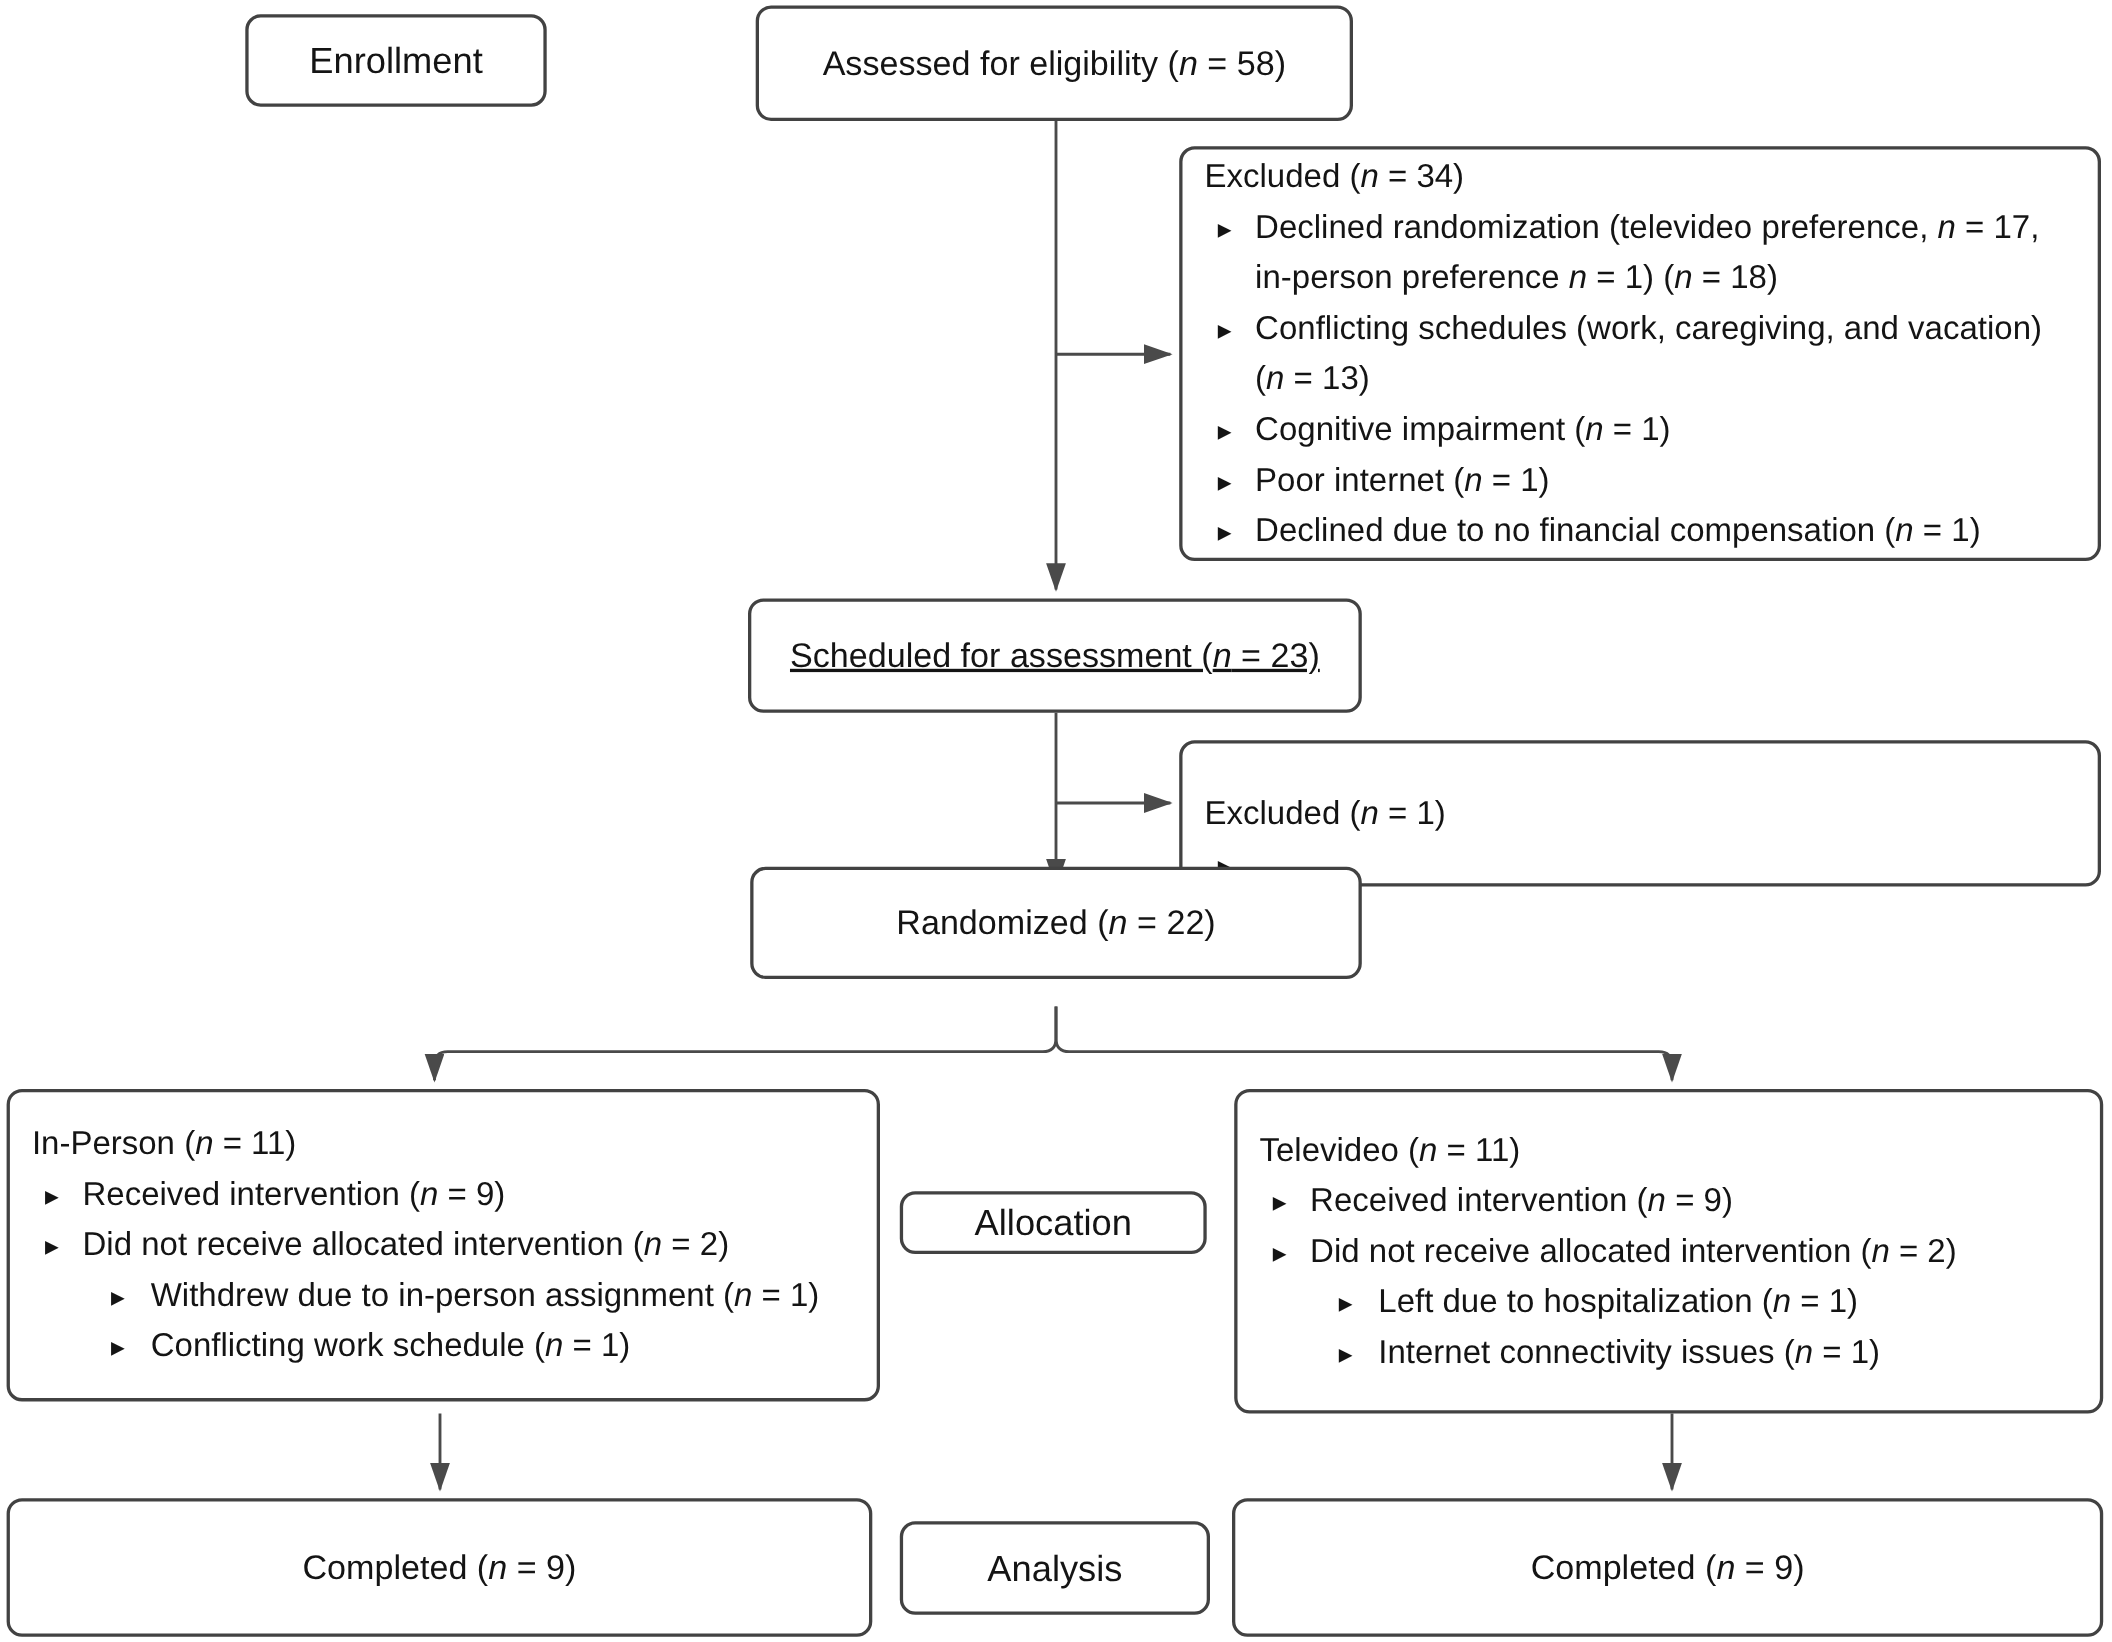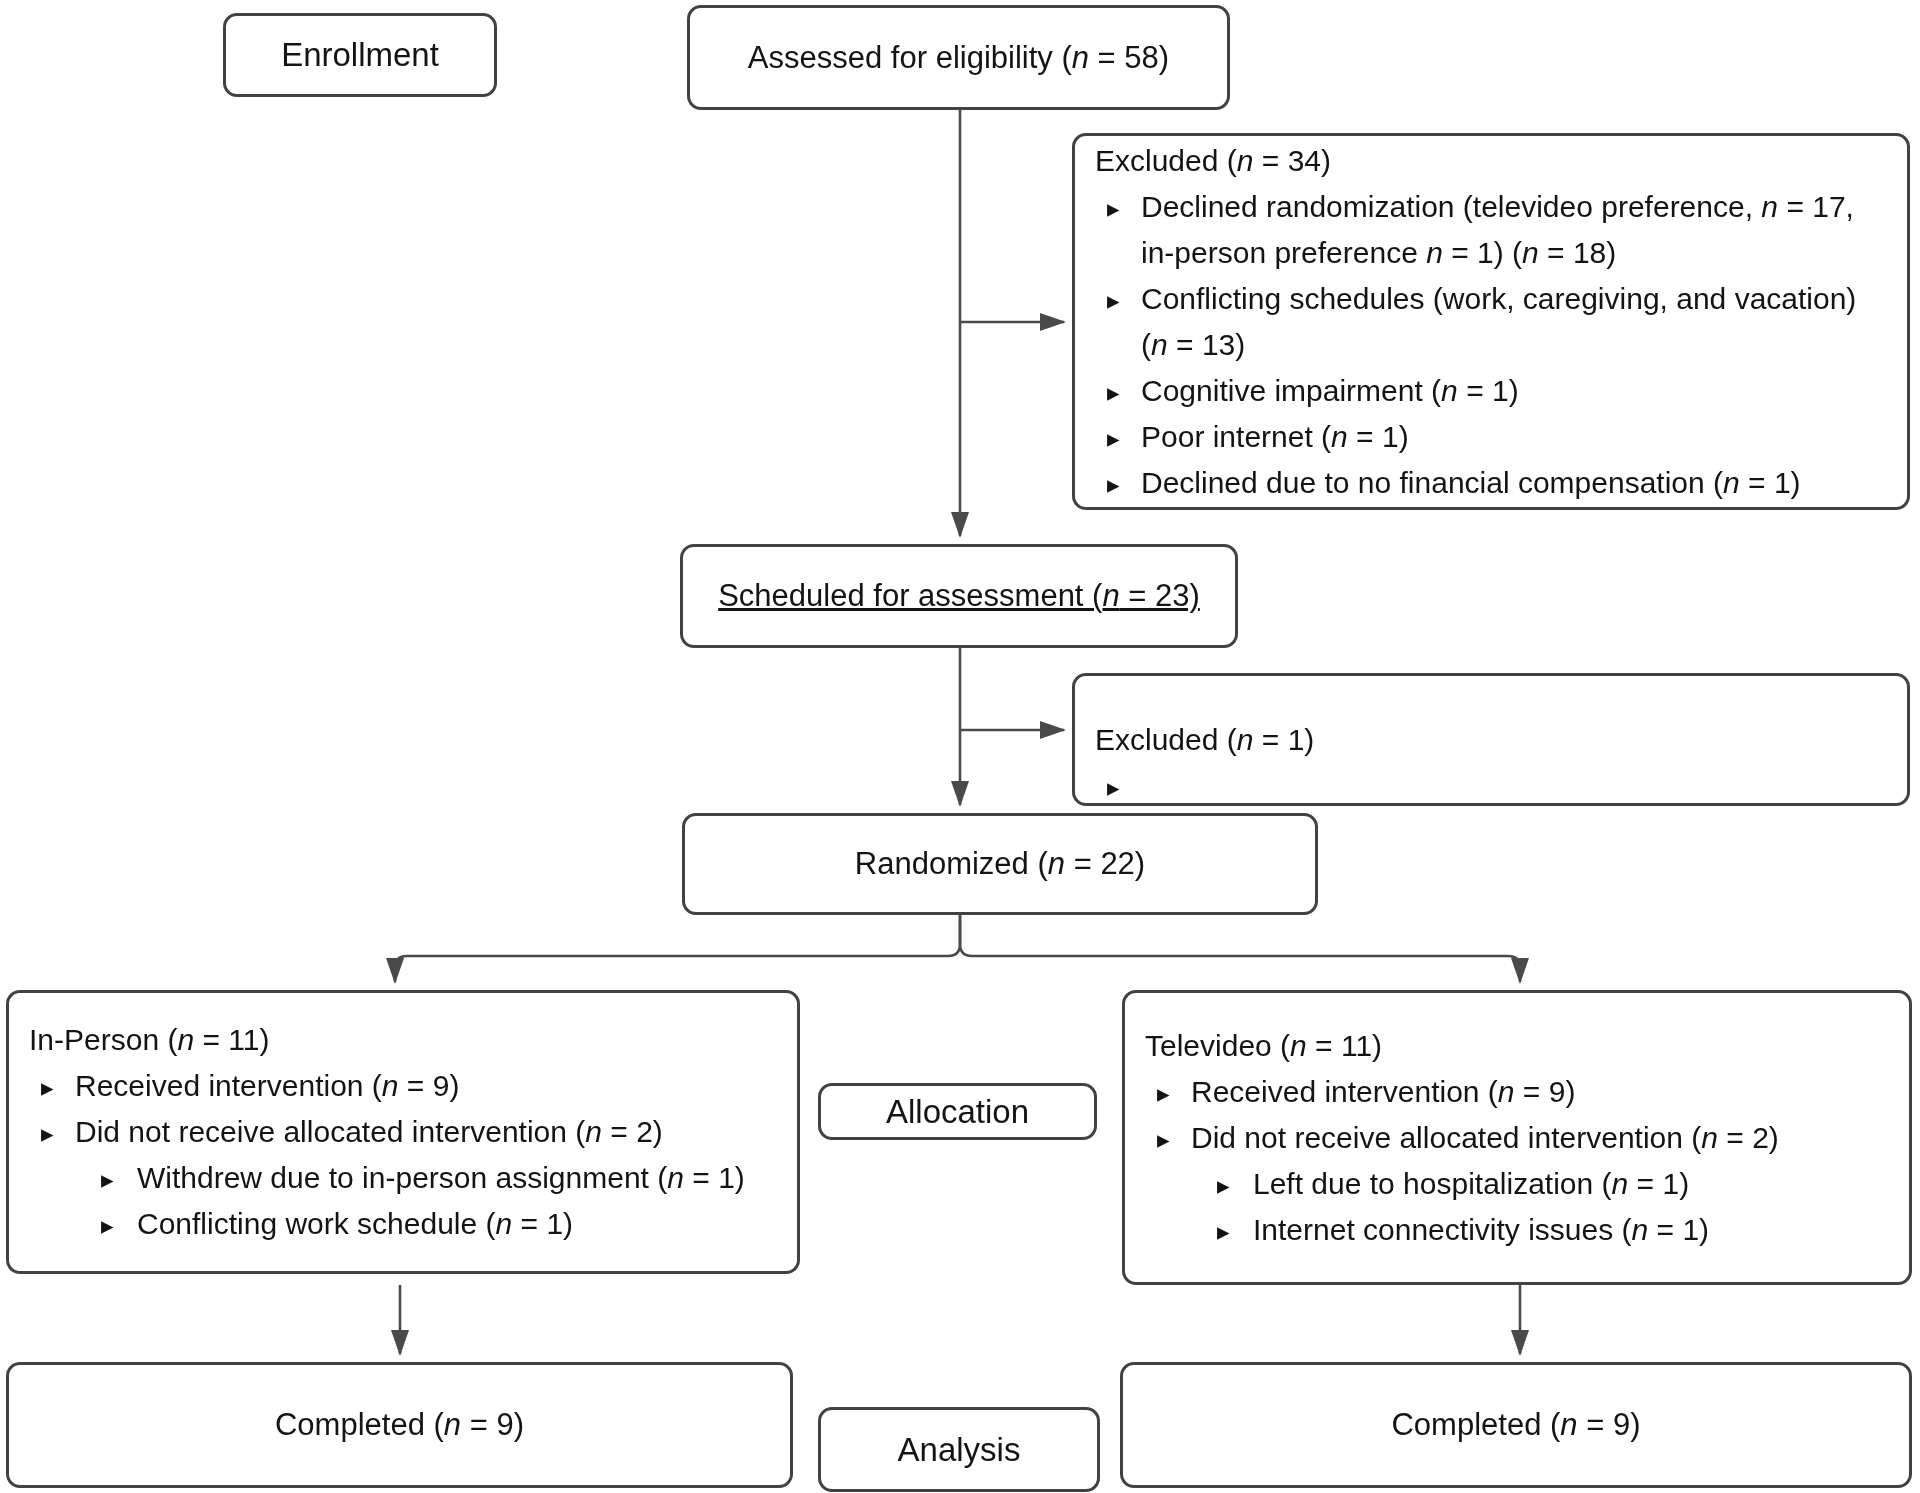--- a/index.html
+++ b/index.html
@@ -25,26 +25,26 @@
   .li .mk{position:absolute;left:12px;top:1px;font-size:25px;}
   .li.sub{margin-left:62px;}
   .li.sub .mk{left:10px;}
   #in-person .li.sub{max-width:640px;}
 
   #enrollment{left:223px;top:13px;width:274px;height:84px;}
   #assessed{left:687px;top:5px;width:543px;height:105px;}
   #excluded-top{left:1072px;top:133px;width:838px;height:377px;}
   #scheduled{left:680px;top:544px;width:558px;height:104px;text-decoration:underline;}
   #excluded-mid{left:1072px;top:673px;width:838px;height:133px;justify-content:center;}
-  #randomized{left:682px;top:813px;width:636px;height:102px;}
+  #randomized{left:682px;top:788px;width:556px;height:102px;}
   #in-person{left:6px;top:990px;width:794px;height:284px;}
   #televideo{left:1122px;top:990px;width:790px;height:295px;}
   #allocation{left:818px;top:1083px;width:279px;height:57px;}
   #completed-left{left:6px;top:1362px;width:787px;height:126px;}
-  #analysis{left:818px;top:1383px;width:282px;height:85px;margin-top:24px;}
+  #analysis{left:818px;top:1383px;width:282px;height:85px;}
   #completed-right{left:1120px;top:1362px;width:792px;height:126px;}
 </style>
 </head>
 <body style="--border: #424242; --line: #4a4a4a; --text: #141414; --background: #ffffff;">
 
 <div class="canvas">
 
   <svg class="arrows" viewBox="0 0 1920 1493" xmlns="http://www.w3.org/2000/svg">
     <defs>
       <marker id="ah" markerUnits="userSpaceOnUse" markerWidth="28" markerHeight="20" refX="24" refY="9" orient="auto">

